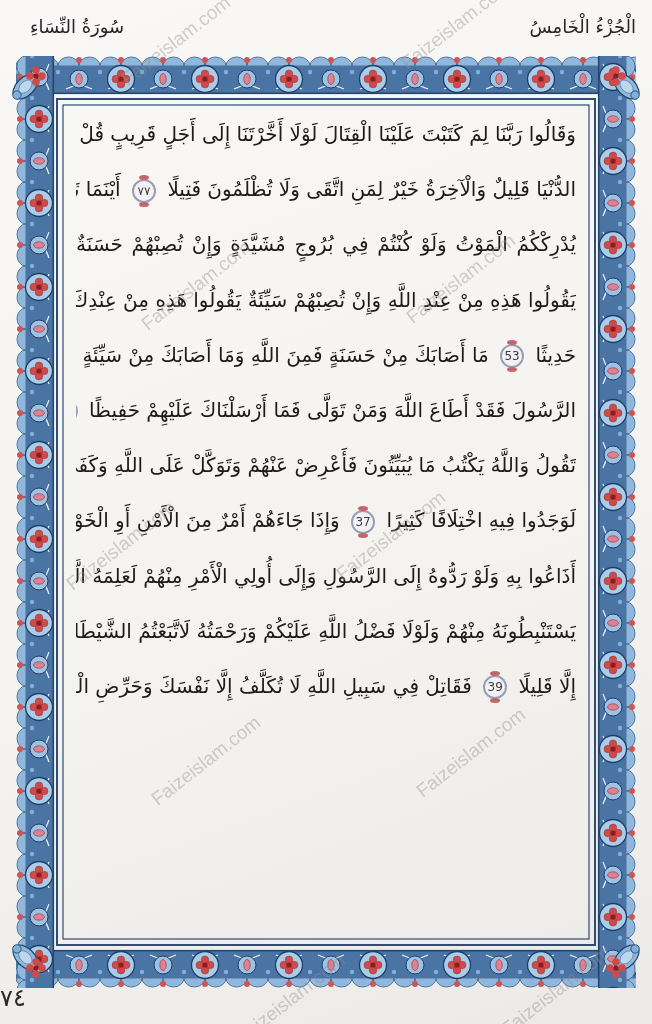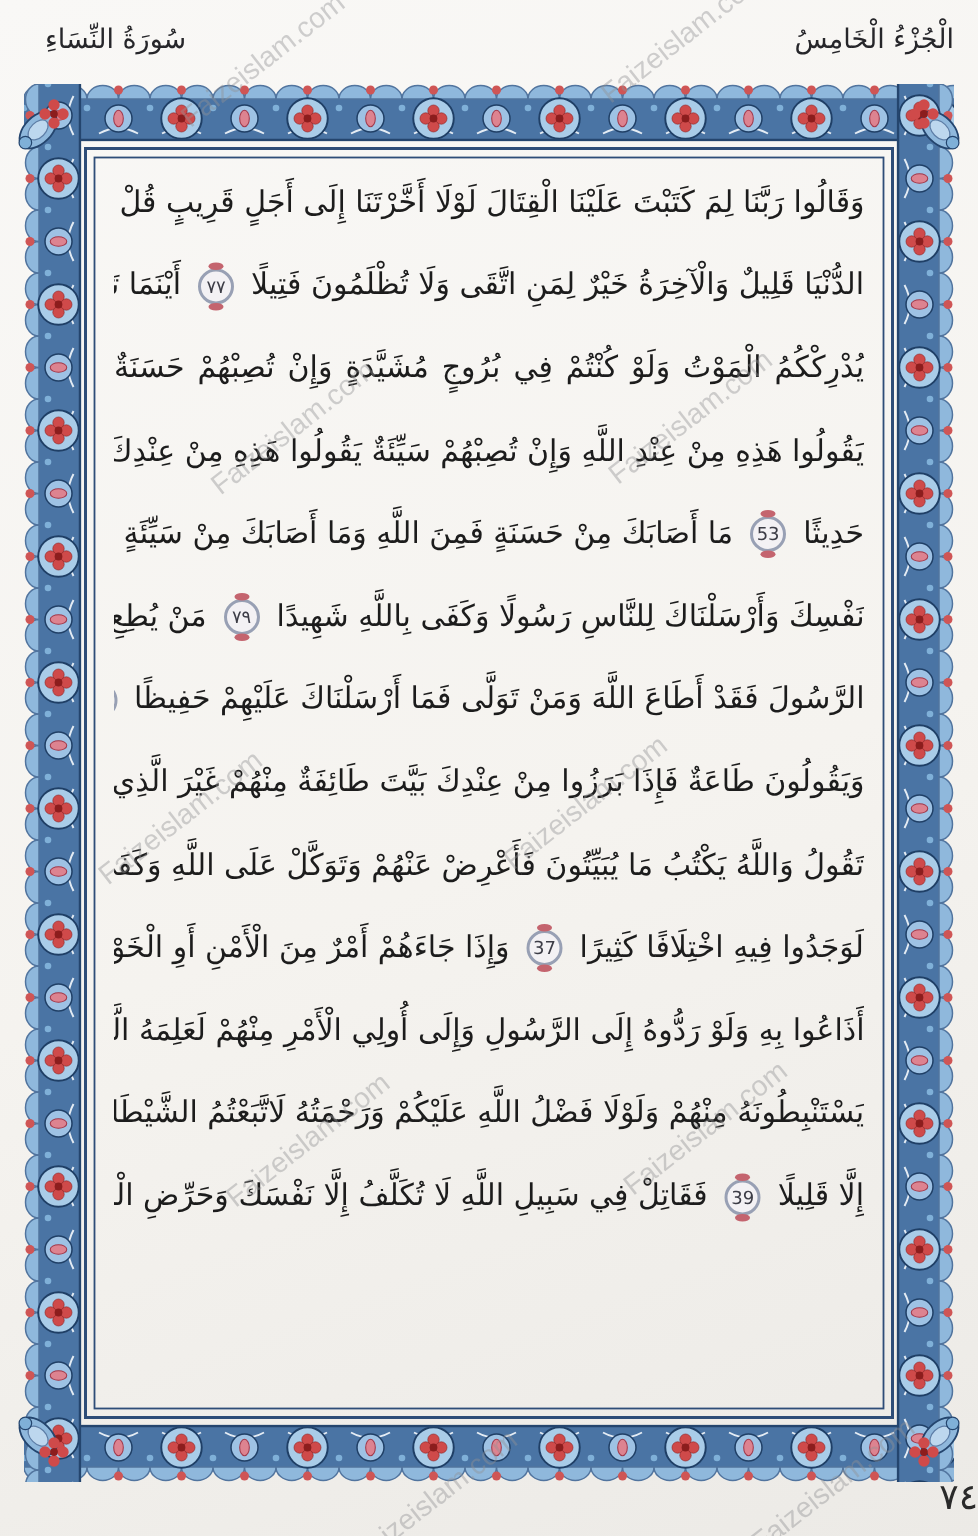--- a/index.html
+++ b/index.html
@@ -36,21 +36,21 @@
     vertical-align:middle;margin:16px 5px;position:relative;box-sizing:border-box;
   }
   .ayah-medallion::before,.ayah-medallion::after{
     content:"";position:absolute;left:50%;transform:translateX(-50%);
     width:10px;height:5px;border-radius:50%;background:#c4646e;
   }
   .ayah-medallion::before{top:-6px;}
   .ayah-medallion::after{bottom:-6px;}
   
   .pagenum{
-    position:absolute;left:0;right:0;top:984px;text-align:right;
+    position:absolute;left:0;right:0;top:984px;text-align:left;
     font-size:24px;color:#2a2a2a;font-family:"DejaVu Sans",sans-serif;
   }
   
   .wm{
     position:absolute;color:rgba(145,145,148,0.42);font-size:19px;
     font-family:"Liberation Sans",sans-serif;transform:rotate(-38deg);
     pointer-events:none;white-space:nowrap;z-index:9;
   }
 </style>
 </head>
@@ -135,23 +135,21 @@
     <rect x="57" y="99" width="538" height="846" fill="none" stroke="#2e4d78" stroke-width="2"></rect>
     <rect x="63" y="105" width="526" height="834" fill="none" stroke="#2e4d78" stroke-width="1.2"></rect>
   </svg>
 
   <div class="textblock">
       <div class="quran-line"><span class="qrun">وَقَالُوا رَبَّنَا لِمَ كَتَبْتَ عَلَيْنَا الْقِتَالَ لَوْلَا أَخَّرْتَنَا إِلَى أَجَلٍ قَرِيبٍ قُلْ مَتَاعُ</span> </div>
       <div class="quran-line"><span class="qrun">الدُّنْيَا قَلِيلٌ وَالْآخِرَةُ خَيْرٌ لِمَنِ اتَّقَى وَلَا تُظْلَمُونَ فَتِيلًا</span> <span class="ayah-medallion">٧٧</span> <span class="qrun">أَيْنَمَا تَكُونُوا</span> </div>
       <div class="quran-line"><span class="qrun">يُدْرِكْكُمُ الْمَوْتُ وَلَوْ كُنْتُمْ فِي بُرُوجٍ مُشَيَّدَةٍ وَإِنْ تُصِبْهُمْ حَسَنَةٌ</span> </div>
       <div class="quran-line"><span class="qrun">يَقُولُوا هَذِهِ مِنْ عِنْدِ اللَّهِ وَإِنْ تُصِبْهُمْ سَيِّئَةٌ يَقُولُوا هَذِهِ مِنْ عِنْدِكَ</span> </div>
       <div class="quran-line"><span class="qrun">حَدِيثًا</span> <span class="ayah-medallion">53</span> <span class="qrun">مَا أَصَابَكَ مِنْ حَسَنَةٍ فَمِنَ اللَّهِ وَمَا أَصَابَكَ مِنْ سَيِّئَةٍ فَمِنْ</span> </div>
-      <div class="quran-line"><span class="qrun">نَفْسِكَ وَأَرْسَلْنَاكَ لِلنَّاسِ رَسُولًا وَكَفَى بِاللَّهِ شَهِيدًا</span> <span class="ayah-medallion">٧٩</span> <span class="qrun">مَنْ يُطِعِ</span> </div>
       <div class="quran-line"><span class="qrun">الرَّسُولَ فَقَدْ أَطَاعَ اللَّهَ وَمَنْ تَوَلَّى فَمَا أَرْسَلْنَاكَ عَلَيْهِمْ حَفِيظًا</span> <span class="ayah-medallion">٨٠</span> </div>
-      <div class="quran-line"><span class="qrun">وَيَقُولُونَ طَاعَةٌ فَإِذَا بَرَزُوا مِنْ عِنْدِكَ بَيَّتَ طَائِفَةٌ مِنْهُمْ غَيْرَ الَّذِي</span> </div>
       <div class="quran-line"><span class="qrun">تَقُولُ وَاللَّهُ يَكْتُبُ مَا يُبَيِّتُونَ فَأَعْرِضْ عَنْهُمْ وَتَوَكَّلْ عَلَى اللَّهِ وَكَفَى</span> </div>
       <div class="quran-line"><span class="qrun">لَوَجَدُوا فِيهِ اخْتِلَافًا كَثِيرًا</span> <span class="ayah-medallion">37</span> <span class="qrun">وَإِذَا جَاءَهُمْ أَمْرٌ مِنَ الْأَمْنِ أَوِ الْخَوْفِ</span> </div>
       <div class="quran-line"><span class="qrun">أَذَاعُوا بِهِ وَلَوْ رَدُّوهُ إِلَى الرَّسُولِ وَإِلَى أُولِي الْأَمْرِ مِنْهُمْ لَعَلِمَهُ الَّذِينَ</span> </div>
       <div class="quran-line"><span class="qrun">يَسْتَنْبِطُونَهُ مِنْهُمْ وَلَوْلَا فَضْلُ اللَّهِ عَلَيْكُمْ وَرَحْمَتُهُ لَاتَّبَعْتُمُ الشَّيْطَانَ</span> </div>
       <div class="quran-line"><span class="qrun">إِلَّا قَلِيلًا</span> <span class="ayah-medallion">39</span> <span class="qrun">فَقَاتِلْ فِي سَبِيلِ اللَّهِ لَا تُكَلَّفُ إِلَّا نَفْسَكَ وَحَرِّضِ الْمُؤْمِنِينَ</span> </div>
     </div>
 
   <div class="pagenum">٧٤</div>
 
   <span class="wm" style="left:110px;top:30px;">Faizeislam.com</span>

